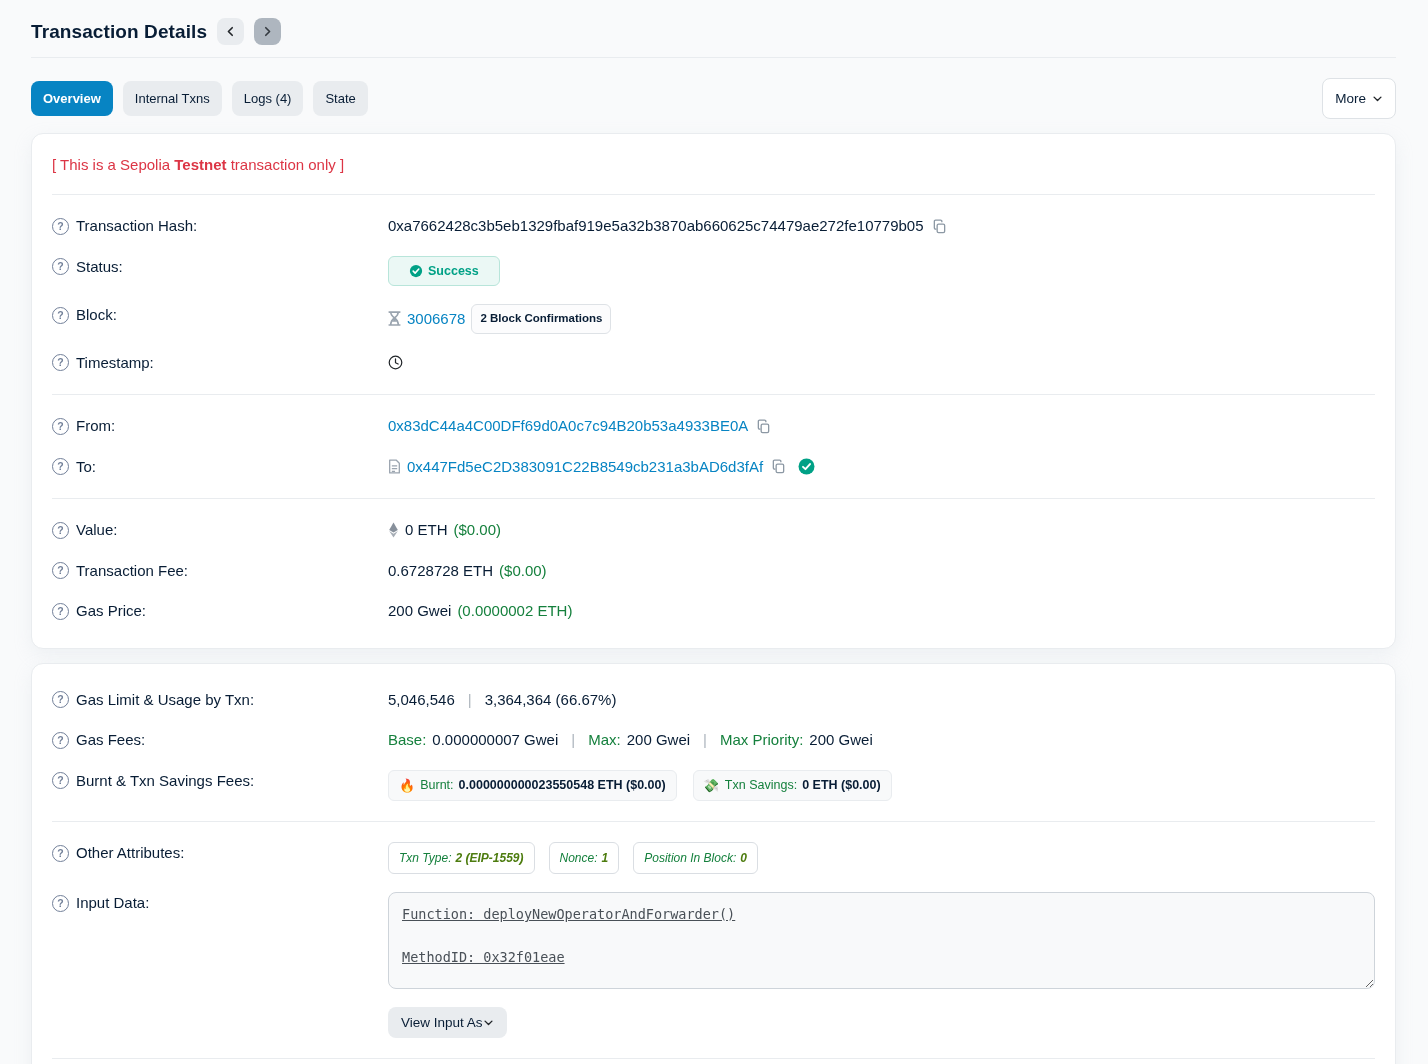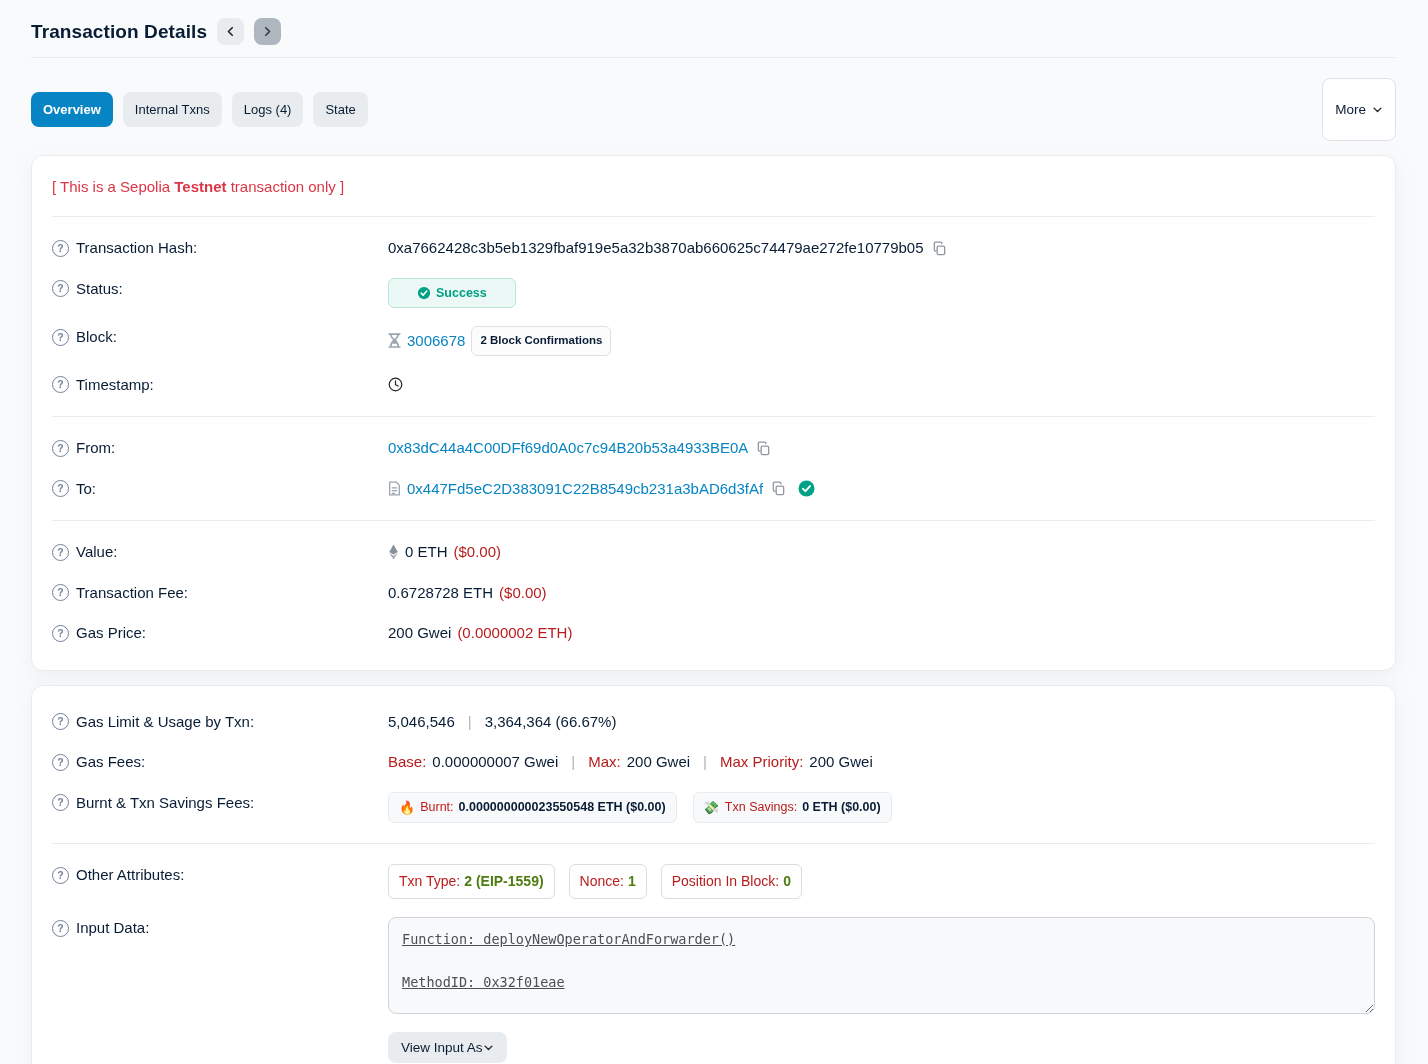--- a/index.html
+++ b/index.html
@@ -29,21 +29,21 @@
   .tabs { display:flex; gap:10px; }
   .tab {
     border:none; cursor:pointer; border-radius:8px; padding:10px 12px;
     font-size:13px; font-weight:500; background:#e9ecef; color:#081d35;
     font-family:inherit;
   }
   .tab.active { background:#0784c3; color:#fff; font-weight:600; }
   .more-btn {
     display:inline-flex; align-items:center; gap:6px; cursor:pointer;
     background:#fff; border:1px solid #dee2e6; border-radius:8px;
-    padding:23px 12px; font-size:13.5px; color:#081d35; font-family:inherit;
+    padding:12px 12px; font-size:13.5px; color:#081d35; font-family:inherit;
   }
 
   
   .card {
     background:#fff; border:1px solid #e9ecef; border-radius:12px;
     box-shadow:0 6px 18px rgba(189,197,209,.18);
     padding:16px 20px; margin-bottom:14px;
   }
   .divider { border:none; border-top:1px solid #e9ecef; margin:11px 0; }
 
@@ -53,32 +53,32 @@
   .row { display:flex; align-items:flex-start; padding:9px 0; line-height:1.5; }
   .row-label { width:336px; flex-shrink:0; display:flex; align-items:flex-start; gap:7px; color:#081d35; }
   .row-value { flex:1; display:flex; align-items:center; flex-wrap:wrap; gap:6px; min-height:22px; }
 
   .q-icon {
     width:17px; height:17px; border:1.4px solid #728099; border-radius:50%;
     color:#728099; font-size:10.5px; font-weight:700; line-height:14.5px;
     text-align:center; flex-shrink:0; margin-top:2.5px; user-select:none;
   }
 
-  .muted { color:#b91c1c; }
+  .muted { color:#15803d; }
   .pipe { color:#adb5bd; margin:0 7px; }
   .link { color:#0784c3; text-decoration:none; cursor:pointer; }
 
   .icon-btn { background:none; border:none; cursor:pointer; padding:0 2px; display:inline-flex; align-items:center; }
   .inline-icon { display:inline-flex; align-items:center; }
 
   
   .status-badge {
     display:inline-flex; align-items:center; gap:5px;
     background:#ebf8f5; border:1px solid #b8e5da; border-radius:6px;
-    color:#00a186; font-size:12.5px; font-weight:600; padding:5px 28px;
+    color:#00a186; font-size:12.5px; font-weight:600; padding:5px 20px;
   }
 
   
   .conf-badge {
     background:#fcfcfd; border:1px solid #dee2e6; border-radius:6px;
     font-size:11.5px; font-weight:700; padding:5px 8px; color:#081d35; 
   }
 
   
   .fee-pill {
@@ -86,21 +86,21 @@
     background:#f8f9fa; border:1px solid #e9ecef; border-radius:6px;
     padding:5px 10px; font-size:12.5px; margin-right:10px;
   }
   .fee-pill .emoji { font-size:13px; }
   .fee-pill .val { font-weight:700; color:#081d35; }
 
   
   .attr-badge {
     display:inline-flex; align-items:center; gap:4px;
     background:#fff; border:1px solid #dadee3; border-radius:6px;
-    padding:6px 10px; font-size:14px; margin-right:8px;
+    padding:6px 10px; font-size:12px; margin-right:8px;font-style:italic;
   }
   .attr-badge .val { font-weight:700; color:#4d7c0f; }
 
   
   .input-data-wrap { flex:1; }
   .input-data-box {
     width:100%; height:97px; resize:vertical;
     background:#f8f9fa; border:1px solid #ced4da; border-radius:8px;
     font-family:"DejaVu Sans Mono", monospace; font-size:13.5px; color:#495057;
     padding:11px 13px; line-height:1.6; outline:none;text-decoration:underline;

